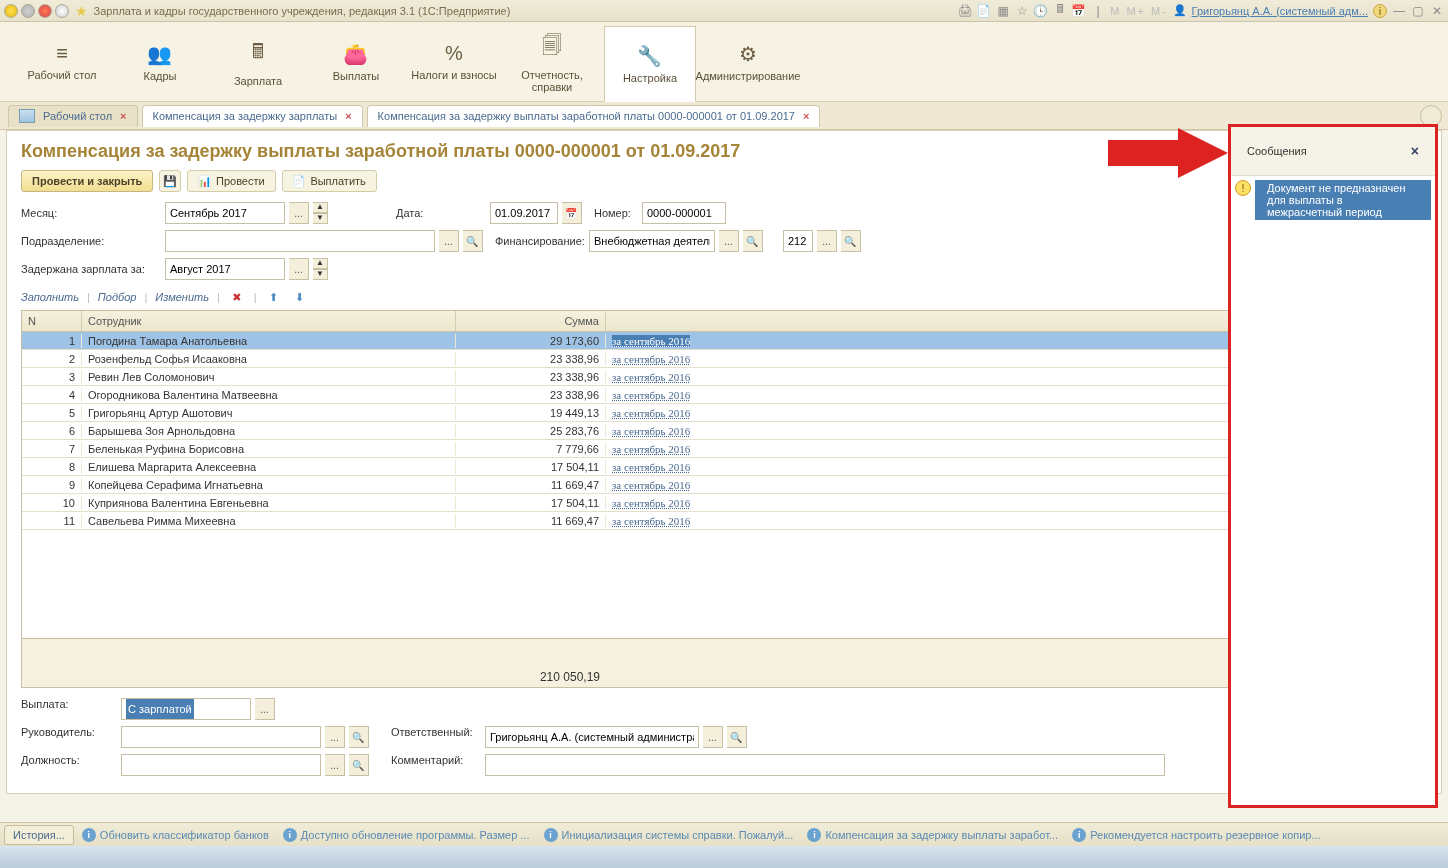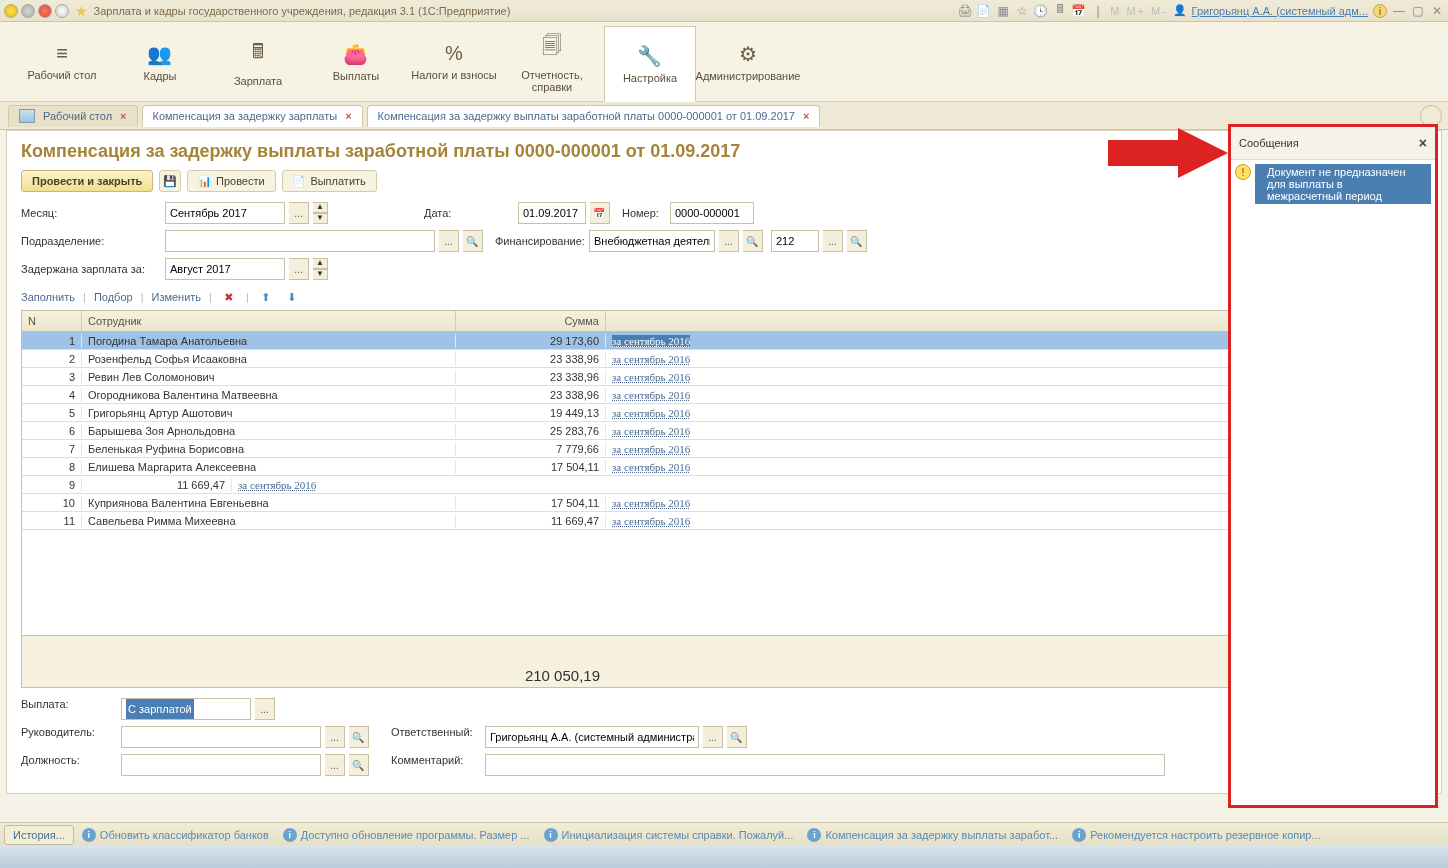--- a/index.html
+++ b/index.html
@@ -39,42 +39,42 @@
 .form-section{ display:flex; flex-direction:column; gap:6px; margin-bottom:8px;justify-content:flex-end;}
 .form-row{ display:flex; align-items:center; gap:4px;}
 .flabel{ width:140px; color:#333;}
 .flabel2{ width:110px; color:#333; margin-left:8px;}
 .fld{ height:22px; border:1px solid #c8c0a4; background:#fff; padding:0 4px; font-size:11px; display:flex; align-items:center;}
 .fld input{ border:none; outline:none; width:100%; font-size:11px; background:transparent;}
 .fld-btn{ width:20px; height:22px; border:1px solid #c8c0a4; border-left:none; background:#f3efda; display:flex; align-items:center; justify-content:center; font-size:10px; color:#555; cursor:pointer;}
 .spinner{ width:15px; display:flex; flex-direction:column;}
 .spinner div{ flex:1; border:1px solid #c8c0a4; border-left:none; background:#f3efda; font-size:8px; line-height:8px; text-align:center;}
 .table-toolbar{ display:flex; align-items:center; gap:8px; margin-top:6px; margin-bottom:4px;}
-.tt-link{ color:#4a6b8f; cursor:pointer;}
+.tt-link{ color:#4a6b8f; cursor:pointer;font-style:italic;}
 .tt-sep{ color:#bbb;}
 .tt-icon{ width:18px; height:18px; display:flex; align-items:center; justify-content:center; cursor:pointer;}
 .grid{ border:1px solid #c8c0a4; height:378px; display:flex; flex-direction:column;}
 .grid-head{ display:flex; background:linear-gradient(#f5f1de,#ece6cc); border-bottom:1px solid #c8c0a4;}
 .gh{ border-right:1px solid #d4ccae; padding:4px 6px; font-size:11px; color:#555;}
 .gh-n{width:60px;} .gh-emp{width:374px;} .gh-sum{width:150px; text-align:right;} .gh-per{flex:1;}
 .grid-body{ flex:1; overflow:auto; background:#fff;}
 .grow{ display:flex; border-bottom:1px solid #e4dfc8; height:18px; align-items:center;}
 .grow.sel{ background:#9fc3e6;}
 .grow.sel .gc-per a{ background:#4a7fb3; color:#fff;}
 .gc{ padding:1px 6px; font-size:11px; border-right:1px solid #eee8d2;}
 .gc-n{width:60px; text-align:right;} .gc-emp{width:374px;} .gc-sum{width:150px; text-align:right;} .gc-per{flex:1;}
 .gc-per a{ color:#4a6b8f; text-decoration:underline dotted;font-family:Liberation Serif, serif; }
 .grid-foot{ display:flex; border-top:1px solid #c8c0a4; background:#f5f1de;}
-.gf{ padding:3px 6px; font-size:15px;margin-top:28px;}
+.gf{ padding:3px 6px; font-size:12px;margin-top:28px;}
 .bottom-form{ margin-top:10px; display:flex; flex-direction:column; gap:6px;}
 .bottom-row{ display:flex; align-items:flex-start; gap:4px;}
 .blabel{ width:96px;}
 .sel-hl{ background:#4a7fb3; color:#fff; padding:4px 2px;}
 .messages-panel{ position:absolute; right:10px; top:124px; width:210px; height:684px; background:#fff; border:3px solid #d22; z-index:10;}
-.msg-head{ display:flex; align-items:center; padding:8px; background:#f5f2e7; justify-content:space-between; border-bottom:1px solid #ddd;}
+.msg-head{ display:flex; align-items:center; padding:16px; background:#f5f2e7; justify-content:space-between; border-bottom:1px solid #ddd;}
 .msg-item{ padding:4px; display:flex; gap:4px;}
 .msg-text{ background:#4a7fb3; color:#fff; padding:2px 12px; font-size:11px; flex:1;}
 .msg-icon{ width:16px; height:16px; border-radius:8px; background:#ffe066; border:1px solid #c9a020; display:flex; align-items:center; justify-content:center; font-size:11px; color:#7a5a10; flex-shrink:0;}
 .close-x{ color:#346; font-weight:bold; cursor:pointer; font-size:14px;}
 .red-arrow{ position:absolute; right:220px; top:128px; z-index:11;}
 .red-arrow svg{ display:block;}
 .status-bar{ position:absolute; bottom:22px; left:0; right:0; height:24px; background:linear-gradient(#f0ecd8,#e6e0c6); display:flex; align-items:center; border-top:1px solid #ccc3a6; gap:2px; padding:0 4px;}
 .sb-btn{ height:20px; padding:0 8px; border:1px solid #c6bd98; background:#f3eed8; border-radius:3px; font-size:11px; display:flex; align-items:center; gap:4px; color:#4a6b8f;}
 .sb-info{ color:#5a8ab5; display:flex; align-items:center; gap:4px; padding:0 6px; font-size:11px;}
 .sb-i{ width:14px; height:14px; border-radius:7px; background:#6aa3d0; color:#fff; display:flex; align-items:center; justify-content:center; font-size:9px; font-weight:bold;}
@@ -189,21 +189,21 @@
     <div class="form-row">
       <div class="flabel">Месяц:</div>
       <div class="fld" style="width:120px">
           <input value="Сентябрь 2017" style="">
         </div>
       <div class="fld-btn">...</div>
       <div class="spinner" style="height:22px">
           <div>▲</div>
           <div>▼</div>
         </div>
-      <div class="flabel2" style="margin-left:92px;width:90px">Дата:</div>
+      <div class="flabel2" style="margin-left:64px;width:90px">Дата:</div>
       <div class="fld" style="width:68px">
           <input value="01.09.2017" style="">
         </div>
       <div class="fld-btn">📅</div>
       <div class="flabel2" style="width:44px">Номер:</div>
       <div class="fld" style="width:84px">
           <input value="0000-000001" style="">
         </div>
     </div>
     <div class="form-row">
@@ -212,21 +212,21 @@
           <input style="">
         </div>
       <div class="fld-btn">...</div>
       <div class="fld-btn">🔍</div>
       <div class="flabel2" style="width:90px">Финансирование:</div>
       <div class="fld" style="width:126px">
           <input value="Внебюджетная деятельн" style="">
         </div>
       <div class="fld-btn">...</div>
       <div class="fld-btn">🔍</div>
-      <div class="fld" style="width:48px;margin-left:4px">
+      <div class="fld" style="width:30px;margin-left:16px">
           <input value="212" style="">
         </div>
       <div class="fld-btn">...</div>
       <div class="fld-btn">🔍</div>
     </div>
     <div class="form-row">
       <div class="flabel">Задержана зарплата за:</div>
       <div class="fld" style="width:120px">
           <input value="Август 2017" style="">
         </div>
@@ -304,20 +304,21 @@
           <div class="gc gc-per"><a>за сентябрь 2016</a></div>
         </div>
         <div class="grow">
           <div class="gc gc-n">8</div>
           <div class="gc gc-emp">Елишева Маргарита Алексеевна</div>
           <div class="gc gc-sum">17 504,11</div>
           <div class="gc gc-per"><a>за сентябрь 2016</a></div>
         </div>
         <div class="grow">
           <div class="gc gc-n">9</div>
+          <div class="gc gc-emp">Копейцева Серафима Игнатьевна</div>
           <div class="gc gc-sum">11 669,47</div>
           <div class="gc gc-per"><a>за сентябрь 2016</a></div>
         </div>
         <div class="grow">
           <div class="gc gc-n">10</div>
           <div class="gc gc-emp">Куприянова Валентина Евгеньевна</div>
           <div class="gc gc-sum">17 504,11</div>
           <div class="gc gc-per"><a>за сентябрь 2016</a></div>
         </div>
         <div class="grow">

